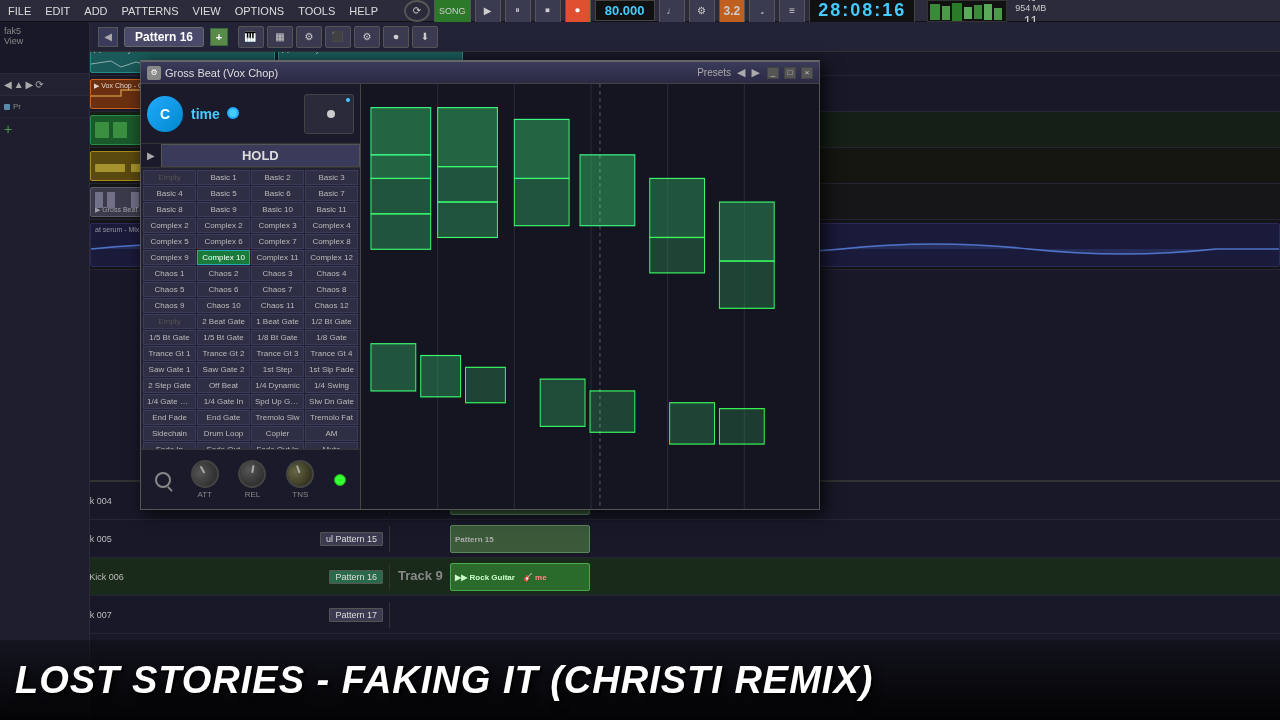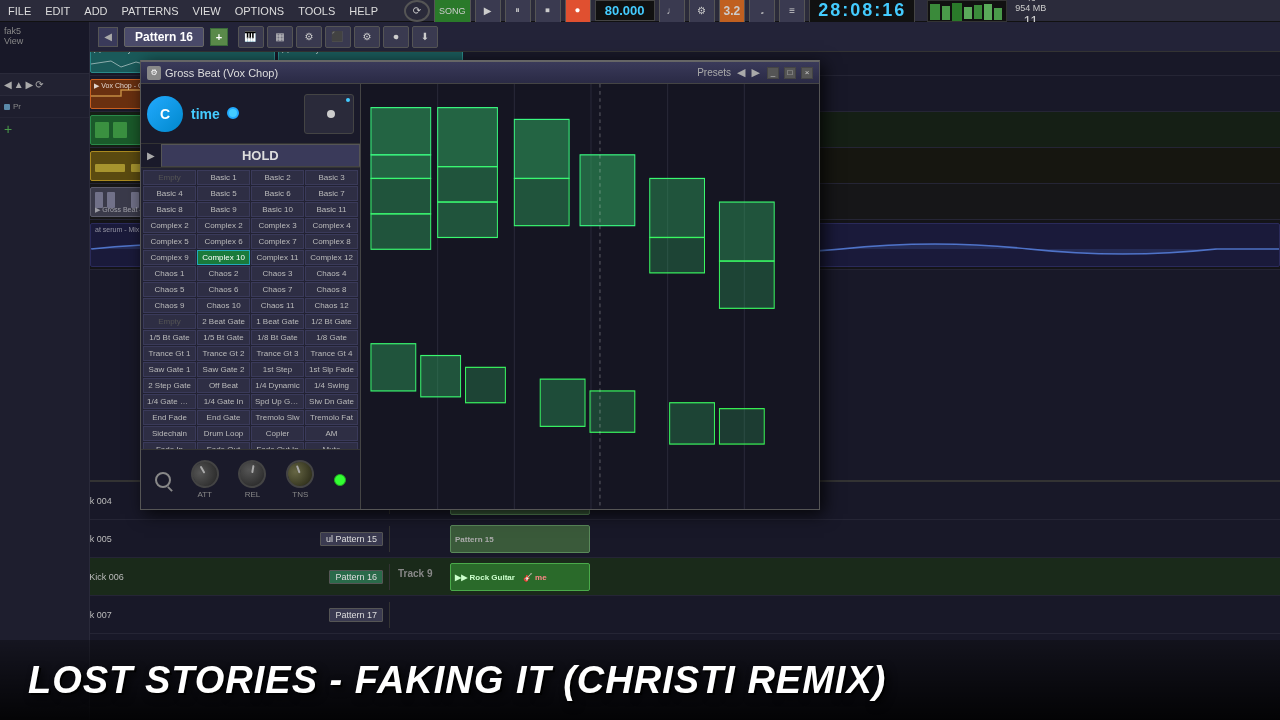--- a/index.html
+++ b/index.html
@@ -453,21 +453,21 @@
     }
 
     
     #title-banner {
       position: absolute;
       bottom: 0; left: 0; right: 0;
       height: 80px;
       background: linear-gradient(180deg, rgba(0,0,0,0.3) 0%, rgba(0,0,0,0.88) 100%);
       display: flex;
       align-items: center;
-      padding: 0 28px;
+      padding: 0 15px;
       z-index: 300;
     }
     #title-banner-text {
       color: #fff;
       font-size: 38px;
       font-weight: 900;
       font-style: italic;
       text-transform: uppercase;
       letter-spacing: 1px;
       text-shadow: 2px 2px 0 #000, 4px 4px 8px rgba(0,0,0,0.8);
@@ -912,21 +912,21 @@
     </div>
 
     <div class="tb-row" style="background:#1a2a1a;">
       <div class="tb-left">
         <div class="tb-color" style="background:#4a9a5a;"></div>
         <div class="green-dot"></div>
         <span class="tb-text">Cymatics - T.II Kick 006</span>
         <div class="tb-pat active">Pattern 16</div>
       </div>
       <div class="tb-right">
-        <span style="position:absolute;left:8px;top:10px;font-size:10px;color:#888;">Track 9</span>
+        <span style="position:absolute;left:8px;top:10px;font-size:13px;color:#888;">Track 9</span>
         <div style="position:absolute;left:60px;top:5px;height:28px;width:140px;background:#2a6a2a;border:1px solid #4aaa4a;border-radius:2px;font-size:8px;color:#cfc;padding:2px 4px;display:flex;align-items:center;">
           <span>▶▶ Rock Guitar</span>
           <span style="margin-left:8px;color:#f88;">🎸 me</span>
         </div>
       </div>
     </div>
 
     <div class="tb-row">
       <div class="tb-left">
         <div class="tb-color" style="background:#4a9a5a;"></div>

